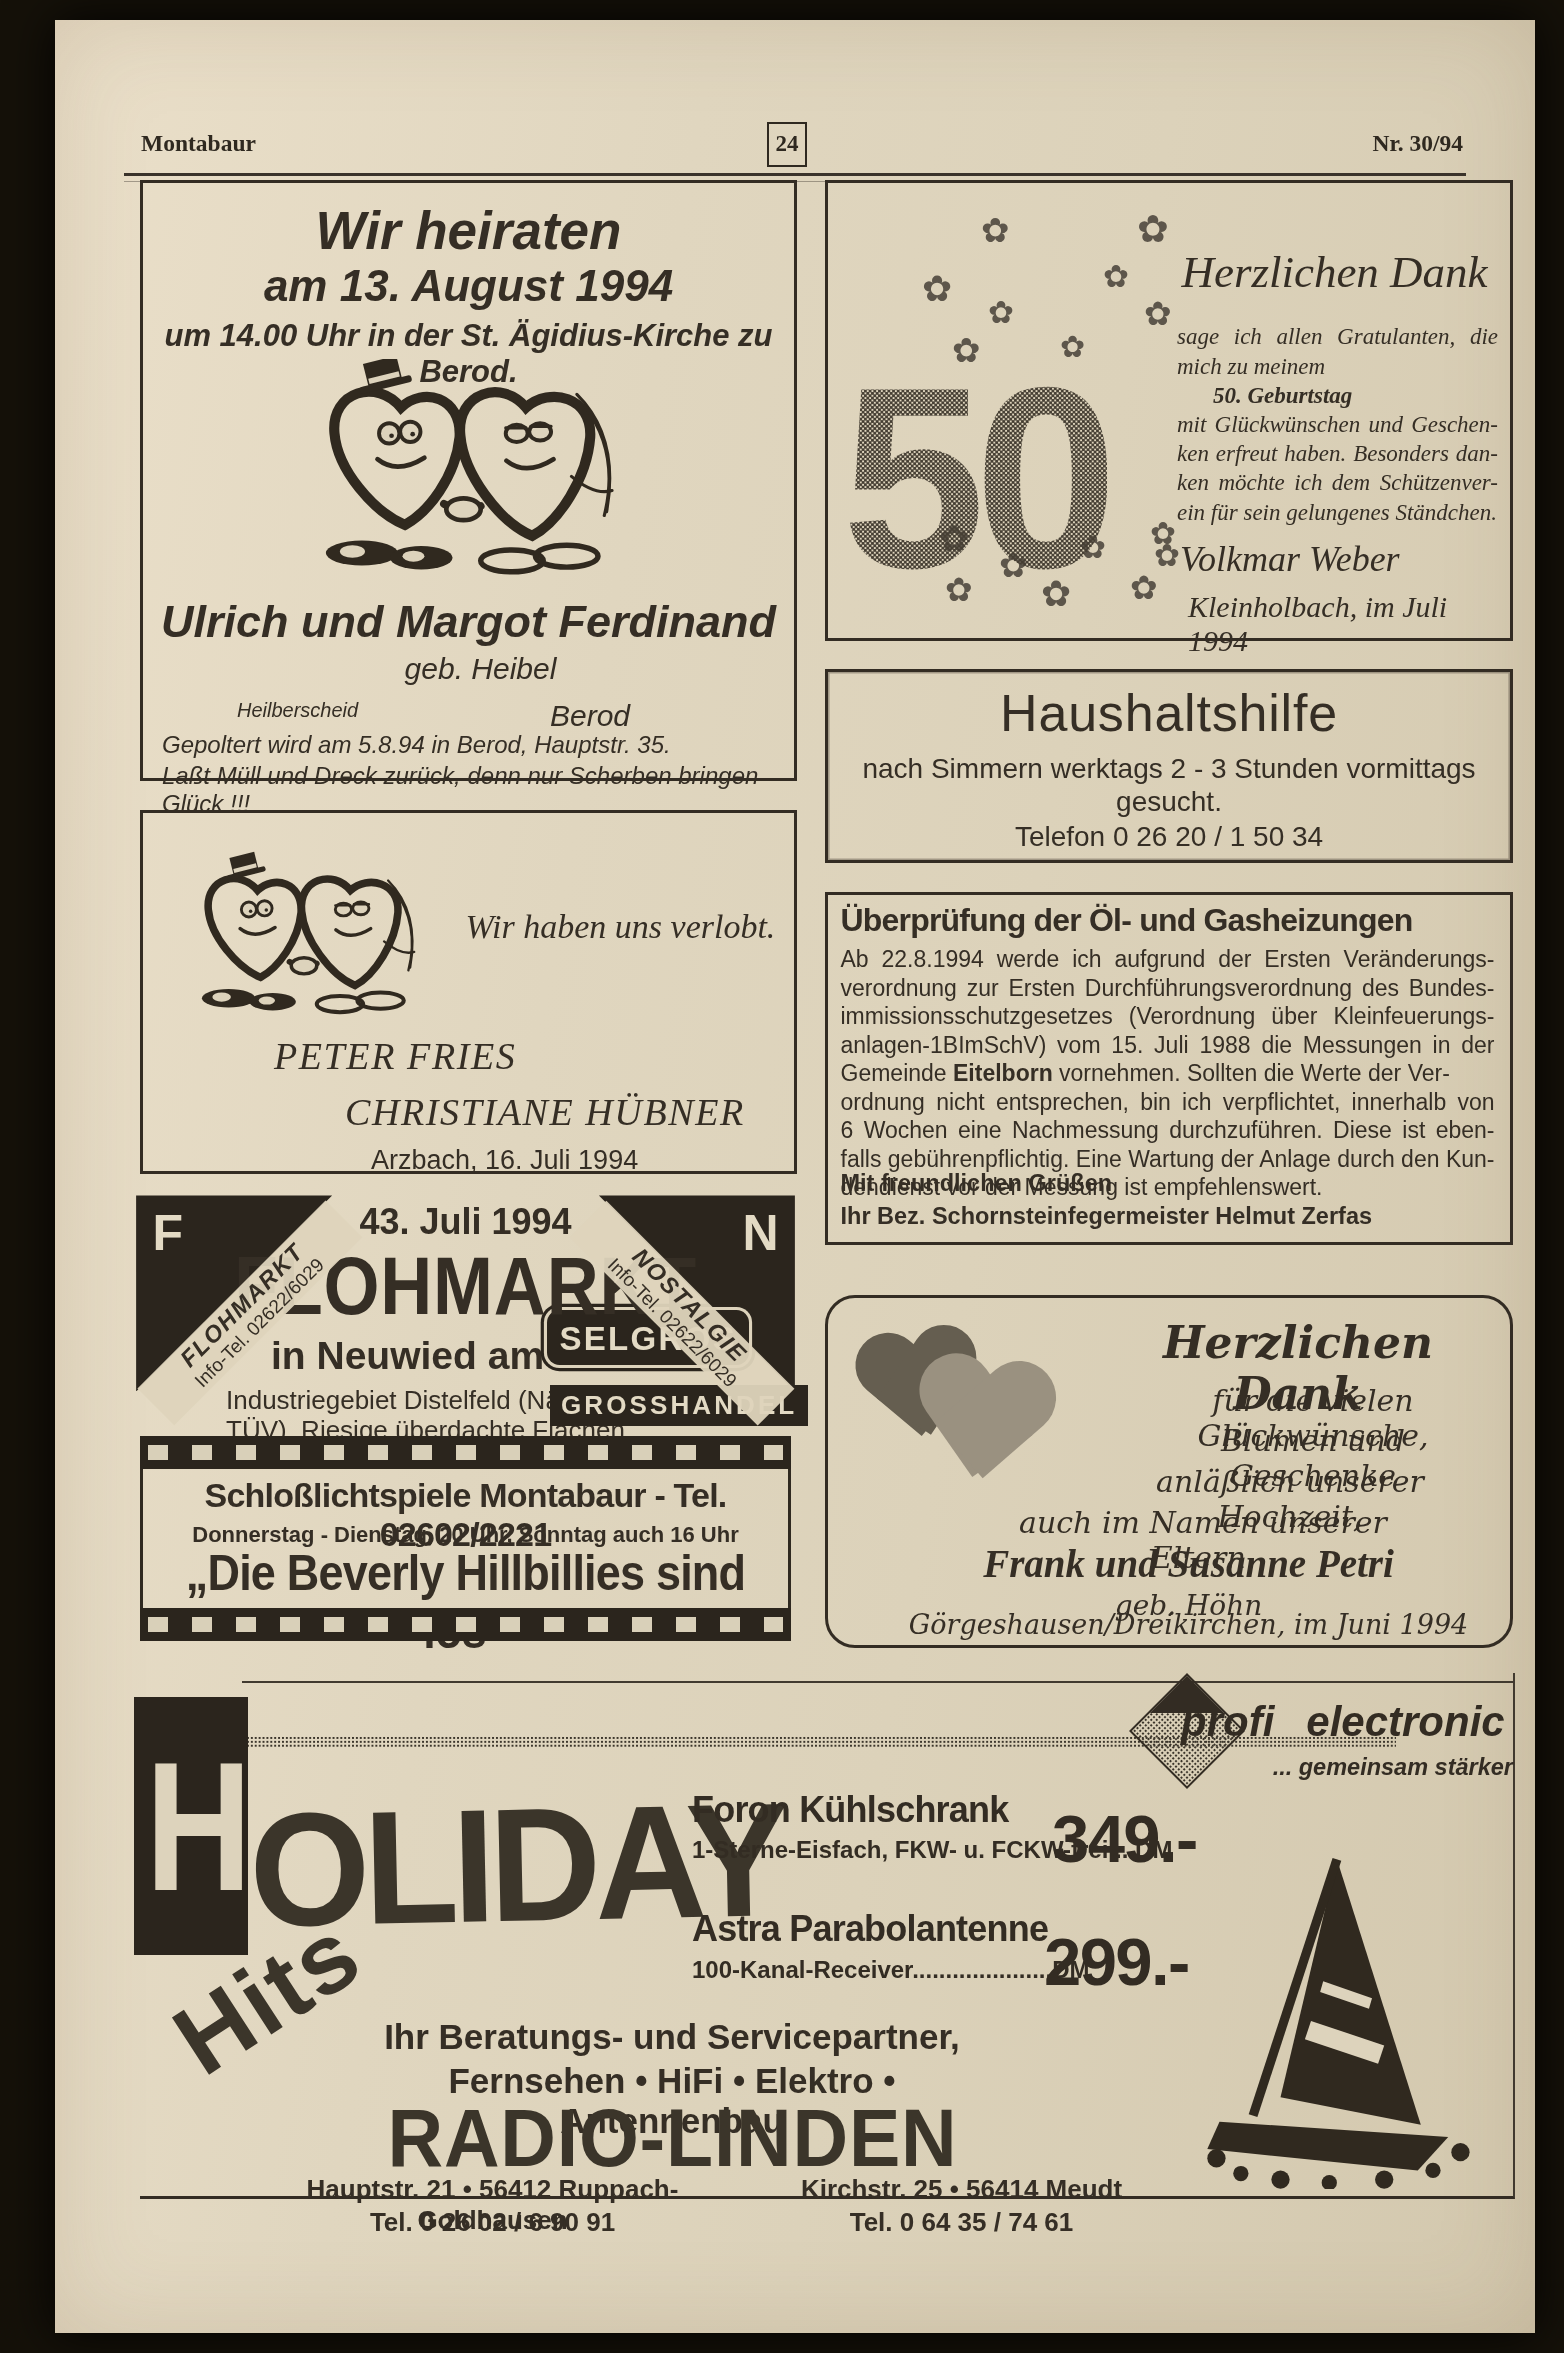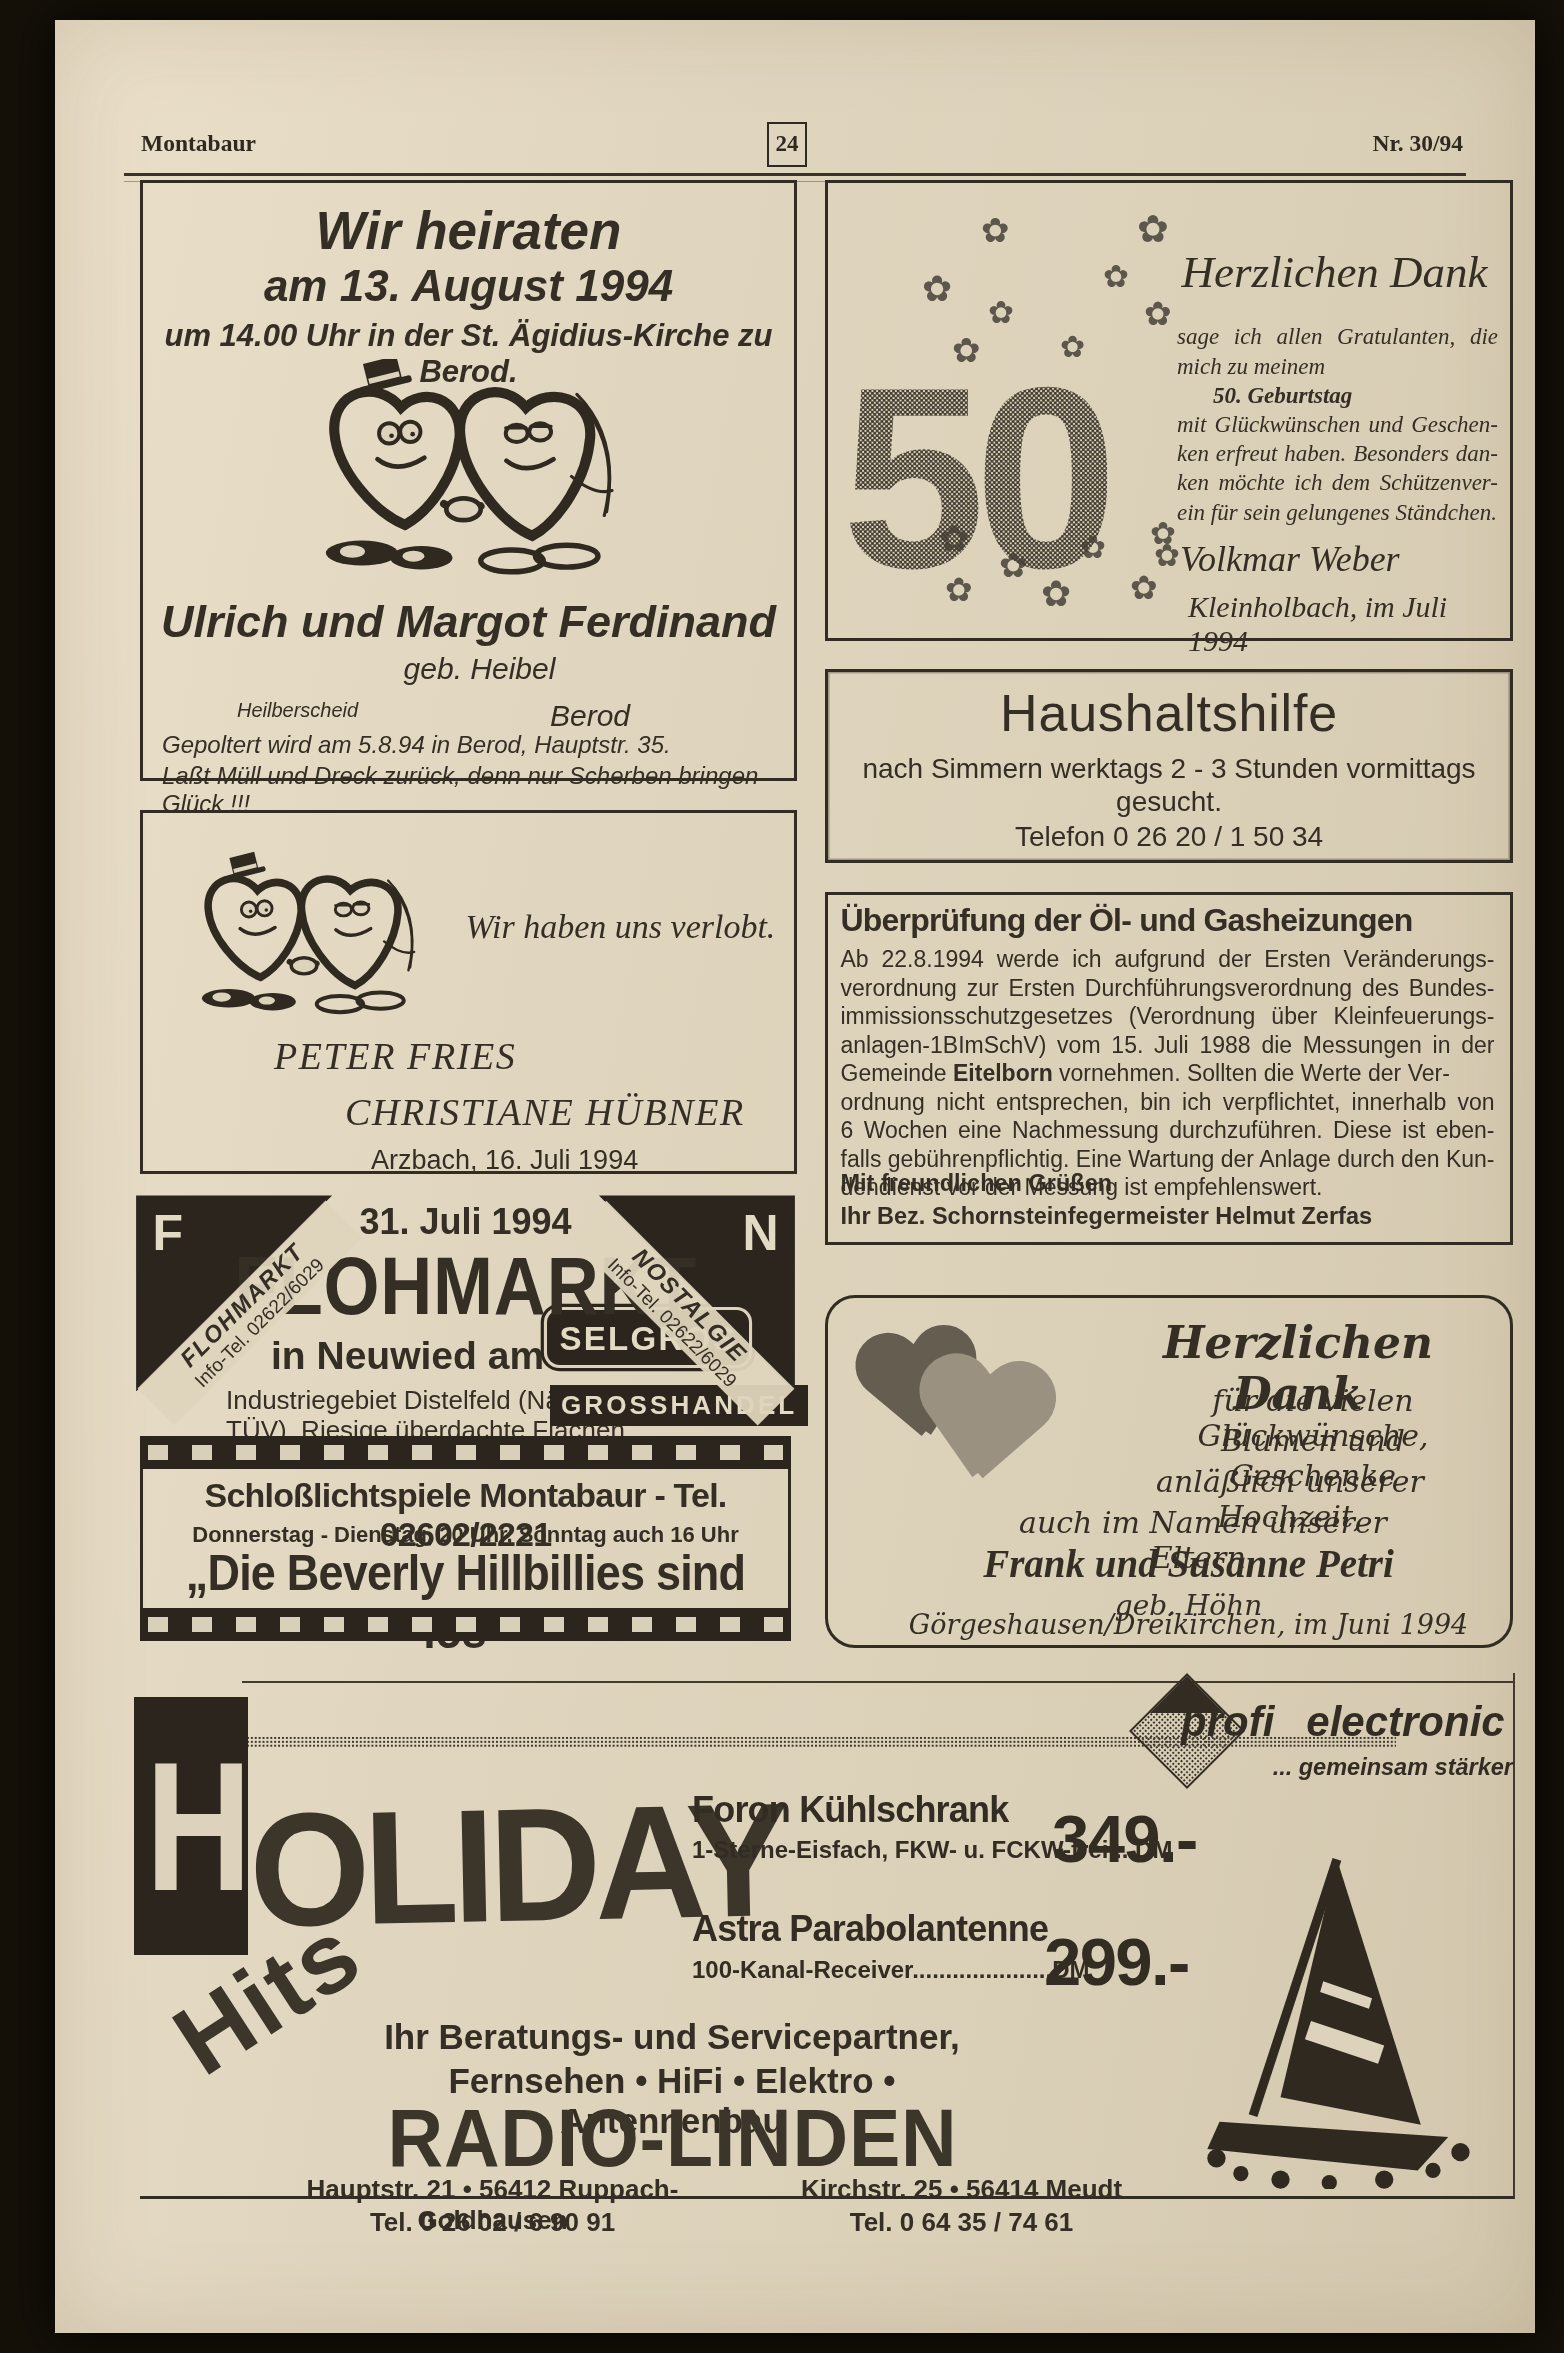--- a/index.html
+++ b/index.html
@@ -106,21 +106,21 @@
         <ellipse cx="196" cy="254" rx="40" ry="15" fill="#30291f"></ellipse>
         <ellipse cx="186" cy="252" rx="14" ry="7" fill="#ddd3bc"></ellipse>
       </g>
       <g>
         <ellipse cx="312" cy="258" rx="40" ry="14" fill="none" stroke="#30291f" stroke-width="7"></ellipse>
         <ellipse cx="382" cy="252" rx="40" ry="14" fill="none" stroke="#30291f" stroke-width="7"></ellipse>
       </g>
     </svg>
 
     <div class="abs c sans it hvy ink" style="left:0;width:100%;top:413px;font-size:45px;">Ulrich und Margot Ferdinand</div>
-    <div class="abs c sans it ink" style="left:11px;width:100%;top:469px;font-size:30px;">geb. Heibel</div>
+    <div class="abs c sans it ink" style="left:0;width:100%;top:469px;font-size:30px;padding-left:12px;">geb. Heibel</div>
     <div class="abs sans it ink" style="left:94px;top:516px;font-size:20px;">Heilberscheid</div>
     <div class="abs sans it ink" style="left:407px;top:516px;font-size:30px;">Berod</div>
     <div class="abs sans it ink" style="left:19px;top:548px;font-size:24px;">Gepoltert wird am 5.8.94 in Berod, Hauptstr. 35.</div>
     <div class="abs sans it ink" style="left:19px;top:557px;padding-top:22px;font-size:24px;">Laßt Müll und Dreck zurück, denn nur Scherben bringen Glück !!!</div>
   </div>
 
   <div class="bx4" style="left:770px;top:160px;width:682px;height:455px;">
     <span class="flower" style="left:153px;top:30px;font-size:34px;">✿</span>
     <span class="flower" style="left:309px;top:27px;font-size:38px;">✿</span>
     <span class="flower" style="left:94px;top:88px;font-size:36px;">✿</span>
@@ -221,21 +221,21 @@
     <div class="abs hvy" style="left:12.5px;top:4.7px;font-size:50px;color:#e3dac4;z-index:3;">F</div>
     <div class="abs hvy" style="right:12.5px;top:4.7px;font-size:50px;color:#e3dac4;z-index:3;">N</div>
     <div class="ribbon" style="left:-23.5px;top:88px;width:250px;transform:rotate(-45deg);z-index:2;">
       <div class="sans hvy it ink" style="font-size:23.5px;letter-spacing:1.6px;">FLOHMARKT</div>
       <div class="sans ink" style="font-size:19px;">Info-Tel. 02622/6029</div>
     </div>
     <div class="ribbon" style="right:-23.5px;top:88px;width:250px;transform:rotate(45deg);z-index:2;">
       <div class="sans hvy it ink" style="font-size:23.5px;letter-spacing:1.6px;">NOSTALGIE</div>
       <div class="sans ink" style="font-size:19px;">Info-Tel. 02622/6029</div>
     </div>
-    <div class="abs c sans hvy ink" style="left:0;width:100%;top:1.6px;font-size:36px;z-index:1;">31. Juli 1994</div>
+    <div class="abs c sans hvy ink" style="left:0;width:100%;top:1.6px;font-size:36px;z-index:1;">43. Juli 1994</div>
     <div class="abs c sans hvy ink" style="left:0;width:100%;top:41px;font-size:72px;letter-spacing:0.8px;transform:scaleY(1.12);transform-origin:top;z-index:1;">FLOHMARKT</div>
     <div class="abs sans hvy ink" style="left:131px;top:135px;font-size:39px;">in Neuwied am</div>
     <div class="abs sans ink" style="left:86px;top:186px;font-size:26px;">Industriegebiet Distelfeld (Nähe</div>
     <div class="abs sans ink" style="left:86px;top:216px;font-size:26px;">TÜV). Riesige überdachte Flächen</div>
     <div class="selgros" style="left:407px;top:111px;">
       <span class="selgros-txt">SELGROS</span>
     </div>
     <div class="ghandel" style="left:410px;top:186px;">GROSSHANDEL</div>
   </div>
 

